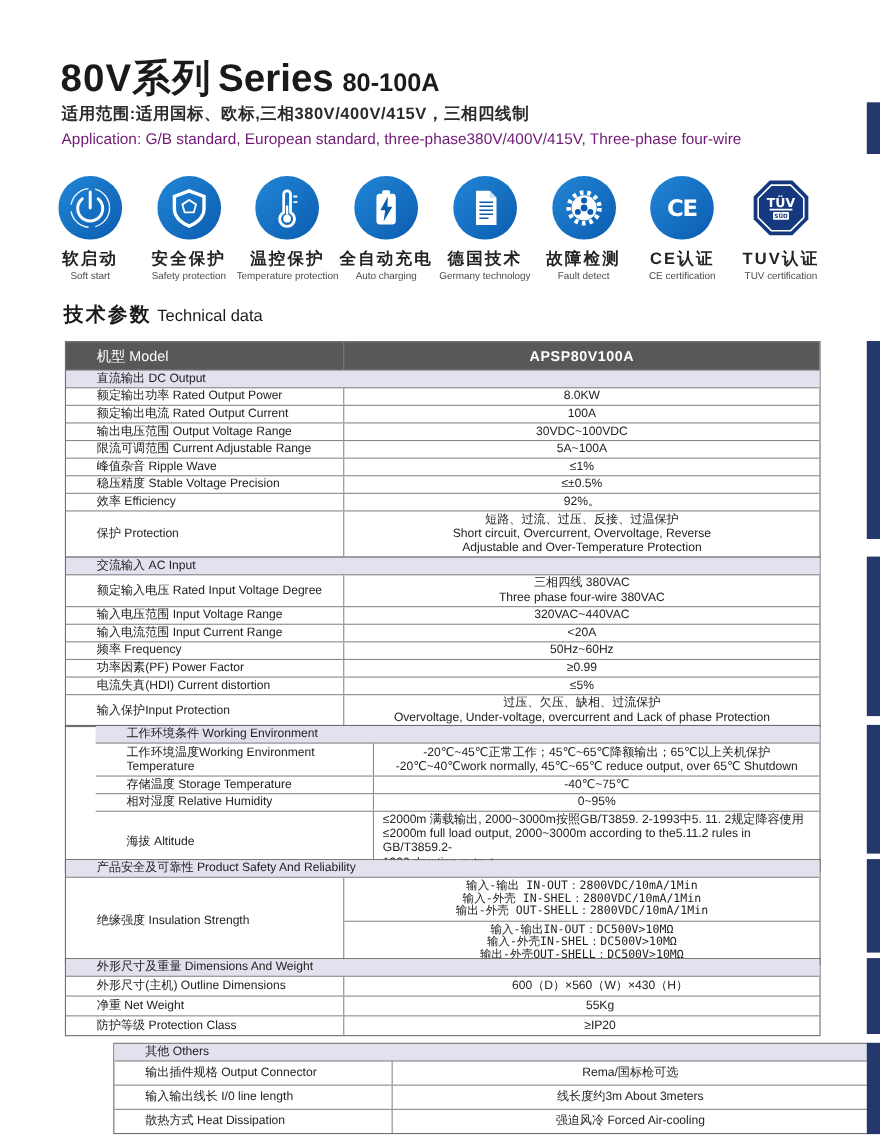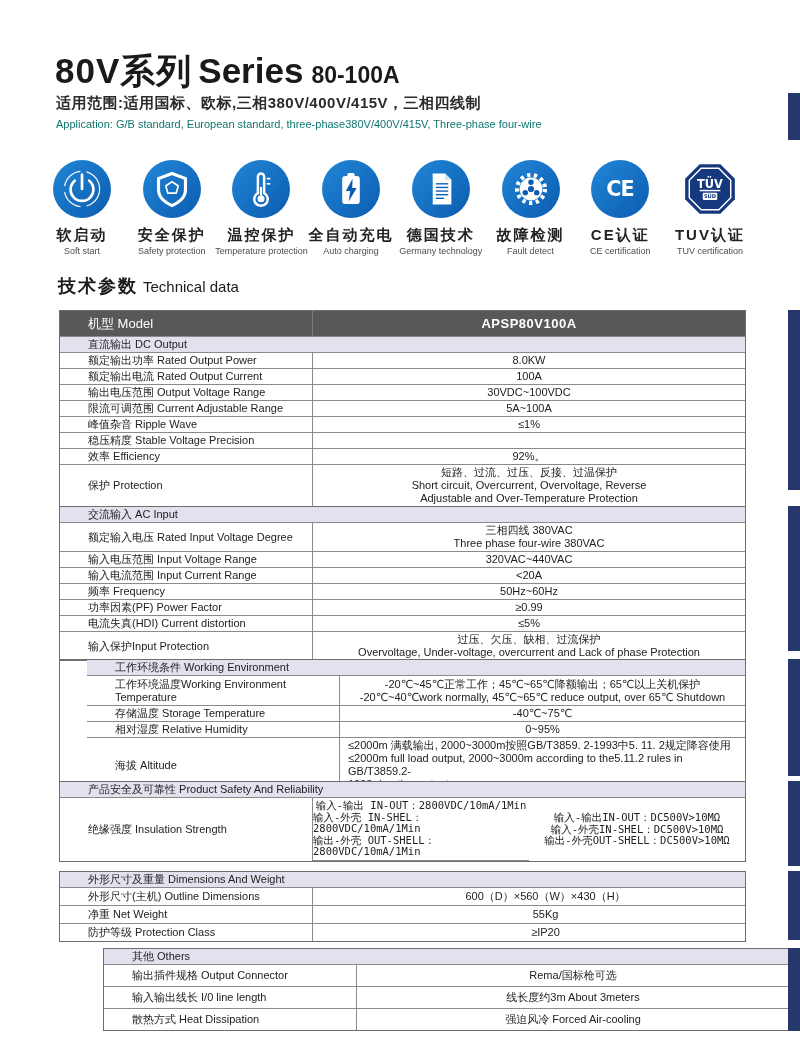--- a/index.html
+++ b/index.html
@@ -5,21 +5,21 @@
   html,body{margin:0;padding:0;background:#fff;}
   .page{position:relative;width:800px;height:1044px;background:#ffffff;overflow:hidden;
         font-family:"Liberation Sans","DejaVu Sans",sans-serif;color:#1a1a1a;}
 
   
   .title{position:absolute;left:55px;top:48px;white-space:nowrap;}
   .title .big{font-size:35px;font-weight:bold;letter-spacing:1px;margin-top:36px;}
   .title .mid{font-size:35px;font-weight:bold;margin-left:6px;}
   .title .small{font-size:23px;font-weight:bold;margin-left:8px;}
   .sub-cn{position:absolute;left:56px;top:94px;font-size:15px;font-weight:bold;color:#2b2b2b;letter-spacing:.5px;}
-  .sub-en{position:absolute;left:56px;top:118px;font-size:11px;color:#0f766e;}
+  .sub-en{position:absolute;left:56px;top:118px;font-size:14px;color:#701a75;}
 
   
   .features{position:absolute;left:38px;top:160px;width:716px;display:flex;justify-content:space-between;}
   .feat{width:88px;display:flex;flex-direction:column;align-items:center;}
   .feat .cn{margin-top:8px;font-size:15px;font-weight:bold;letter-spacing:2px;white-space:nowrap;color:#222;}
   .feat .en{margin-top:1px;font-size:9px;color:#4c4c4c;white-space:nowrap;}
   .icn{width:58px;height:58px;display:block;}
 
   
   .tech{position:absolute;left:58px;top:274px;}
@@ -39,21 +39,21 @@
   .tc{box-sizing:border-box;}
   .tc.lab{width:253px;border-right:1px solid #8a8a8a;display:flex;align-items:center;padding:1px 4px 1px 28px;}
   .tc.val{flex:1;display:flex;flex-direction:column;align-items:center;justify-content:center;text-align:center;padding:1px 4px;}
   .tc.val.left{align-items:flex-start;text-align:left;padding-left:8px;}
   .r14{min-height:14px;}.r17{min-height:17px;gap:33px;}.r21{min-height:21px;}
   .r27{min-height:27px;}.r29{min-height:29px;}.r41{min-height:41px;}.r42{min-height:42px;}
   .mono{font-family:"DejaVu Sans Mono","Liberation Mono",monospace;font-size:10.5px;line-height:11.5px;}
   .vgroup{width:100%;display:flex;flex-direction:column;align-items:center;justify-content:center;padding:2px 0;box-sizing:border-box;}
   .vgroup.top{border-bottom:1px solid #8a8a8a;min-height:37px;}
   .vgroup.bot{min-height:31px;}
-  .valcell-ins{flex:1;display:flex;flex-direction:row;padding:0;justify-content:space-between;}
+  .valcell-ins{flex:1;display:flex;flex-direction:column;padding:0;justify-content:space-between;}
 
   
   .rbar{position:absolute;left:788px;width:12px;background:#26386b;}
 </style>
 </head>
 <body>
 
 <div class="page">
 
   <div class="title">
@@ -222,20 +222,23 @@
         </div>
     </div>
     <div class="trow r14">
       <div class="tc lab">峰值杂音 Ripple Wave</div>
       <div class="tc val">
           <div>≤1%</div>
         </div>
     </div>
     <div class="trow r14">
       <div class="tc lab">稳压精度 Stable Voltage Precision</div>
+      <div class="tc val">
+          <div>≤±0.5%</div>
+        </div>
     </div>
     <div class="trow r14">
       <div class="tc lab">效率 Efficiency</div>
       <div class="tc val">
           <div>92%。</div>
         </div>
     </div>
     <div class="trow r41">
       <div class="tc lab">保护 Protection</div>
       <div class="tc val">

